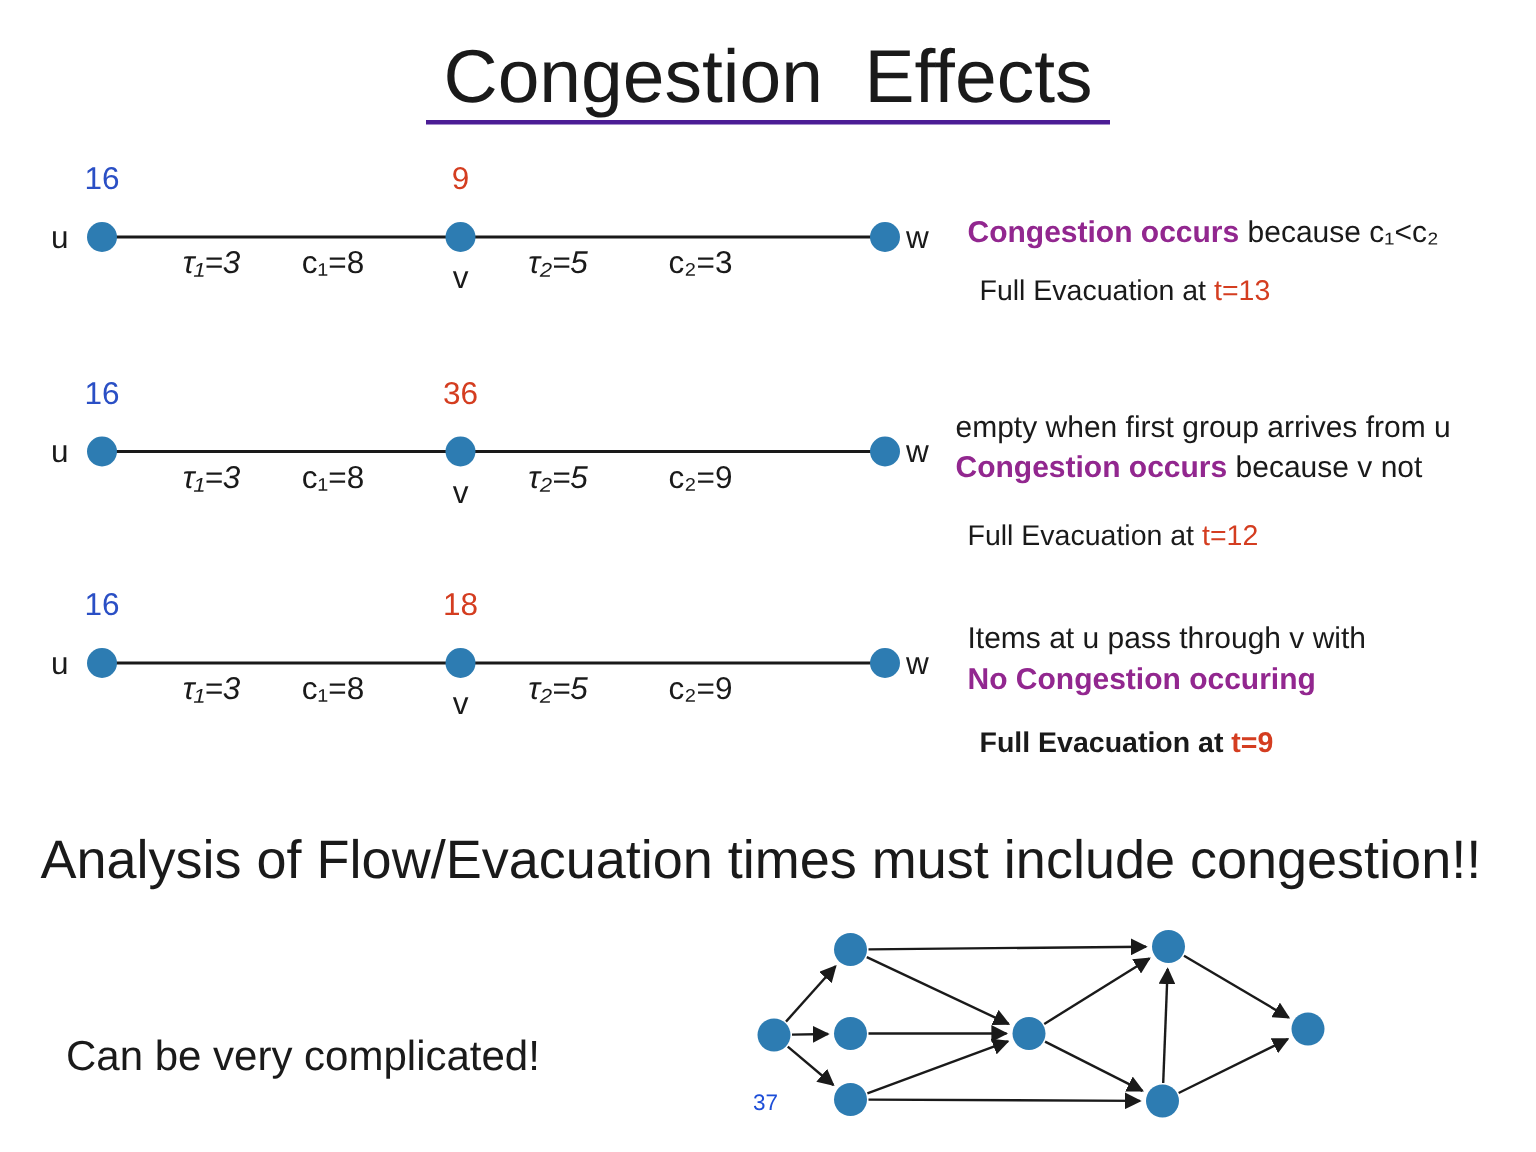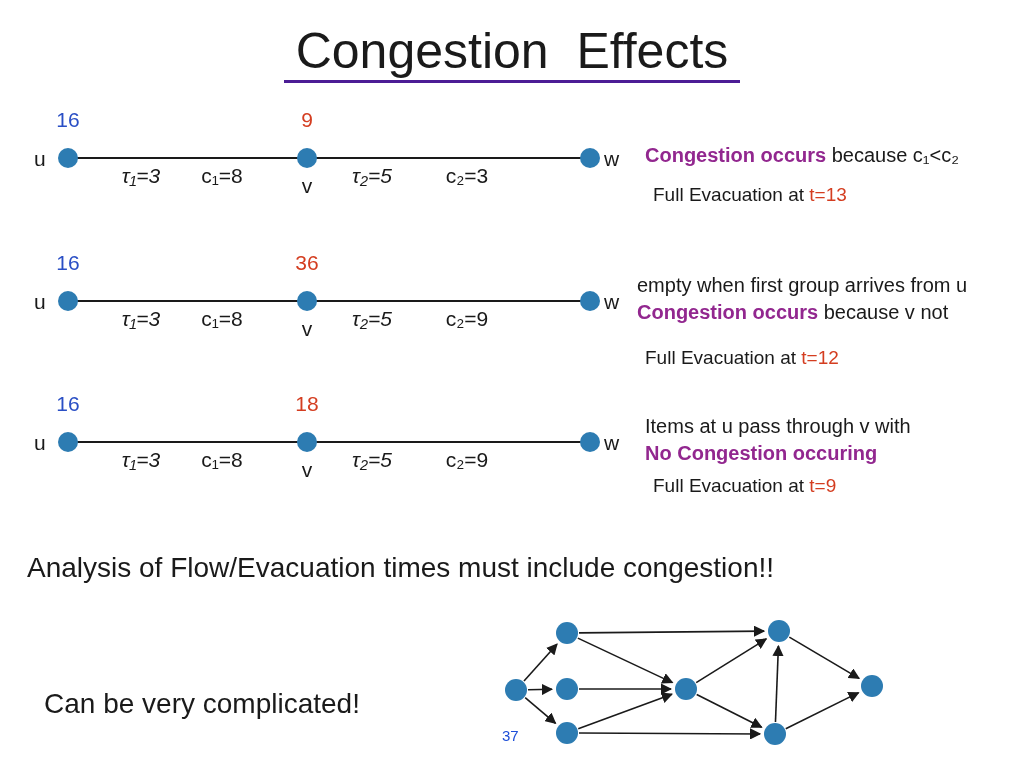--- a/index.html
+++ b/index.html
@@ -28,21 +28,21 @@
   .label-w { left:574px; top:40px; }
   .elabel { position:absolute; top:57px; width:70px; text-align:center; font-size:21px; }
   .tau { font-style:italic; }
   .lbl-tau1 { left:76px; } .lbl-c1 { left:157px; } .lbl-tau2 { left:307px; } .lbl-c2 { left:402px; }
 
   .annotation { position:absolute; font-size:20px; line-height:1.34; }
   .purple { color:var(--purple); font-weight:bold; }
   .red { color:var(--red); }
   .evac { font-size:19px; padding-left:8px; }
 
-  .statement { position:absolute; left:27px; top:552px; font-size:28px; }
+  .statement { position:absolute; left:27px; top:552px; font-size:36px; }
   .complicated { position:absolute; left:44px; top:688px; font-size:28px; }
   .page-num { position:absolute; left:502px; top:727px; font-size:15px; color:#1d4ed8; }
 
   #graph-svg { position:absolute; left:460px; top:605px; }
 </style>
 </head>
 <body>
 
 <div class="slide">
 
@@ -113,21 +113,21 @@
       <span class="purple">Congestion occurs</span><span> because v not</span>
     </p>
     <p class="evac" style="margin-top:19px;">
       <span>Full Evacuation at </span><span class="red">t=12</span>
     </p>
   </div>
 
   <div class="annotation" style="left:645px; top:413px; width:372px;">
     <p>Items at u pass through v with</p>
     <p class="purple">No Congestion occuring</p>
-    <p class="evac" style="margin-top:6px;">
+    <p class="evac" style="margin-top:16px;font-weight:bold;">
       <span>Full Evacuation at </span><span class="red">t=9</span>
     </p>
   </div>
 
   <div class="statement">Analysis of Flow/Evacuation times must include congestion!!</div>
   <div class="complicated">Can be very complicated!</div>
   <div class="page-num">37</div>
 
   <svg id="graph-svg" width="440" height="155" viewBox="0 0 440 155">
     <defs>

